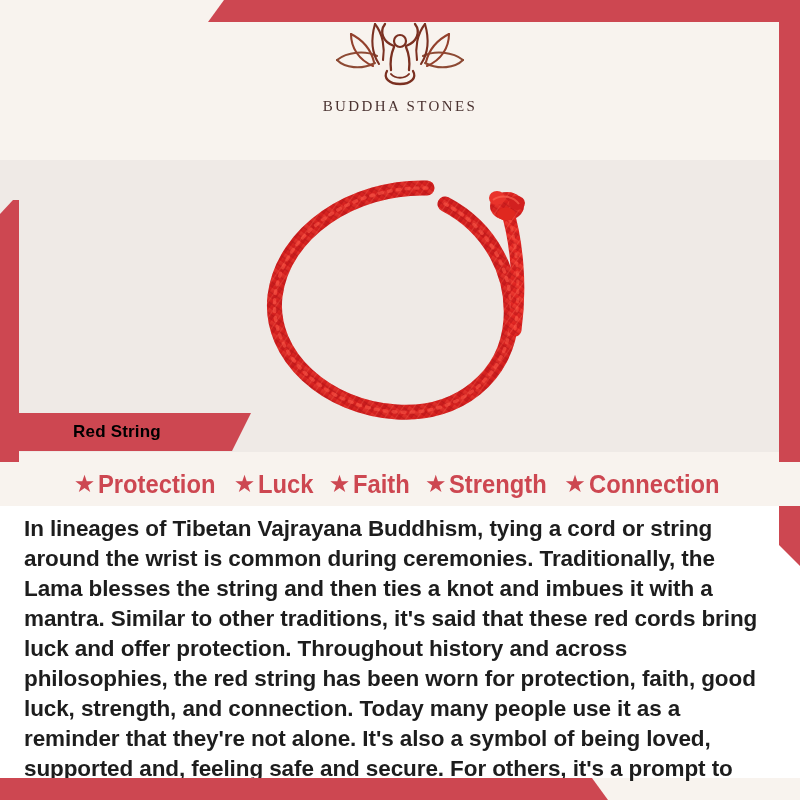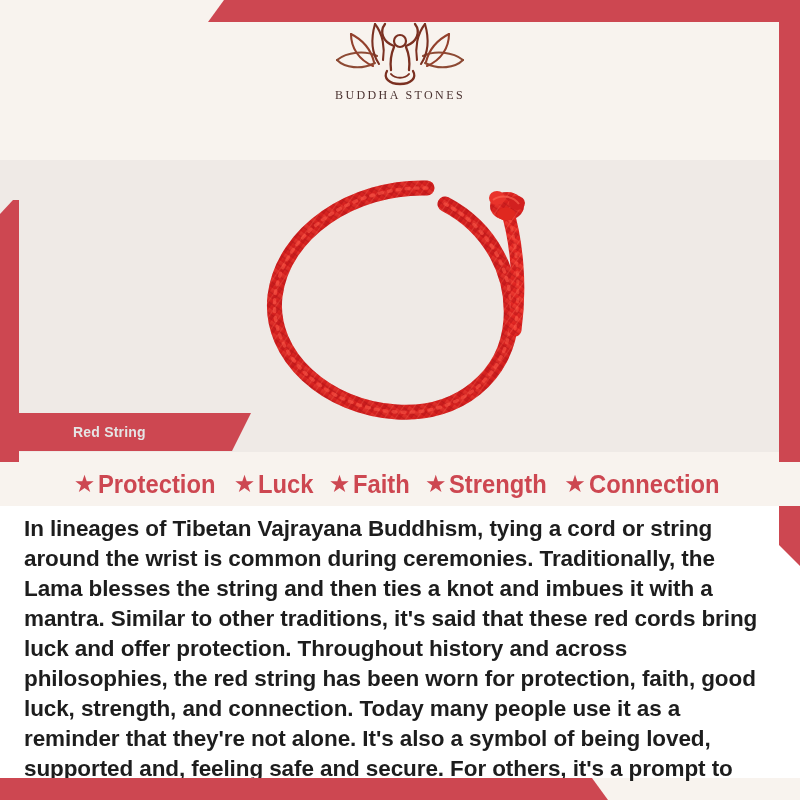--- a/index.html
+++ b/index.html
@@ -72,23 +72,23 @@
     width: 800px;
     text-align: center;
     z-index: 4;
   }
   .logo-mark {
     display: block;
     margin: 0 auto;
   }
   .logo-wordmark {
     display: block;
-    margin-top: 2px;
+    margin-top: 12px;
     font-family: "Liberation Serif", serif;
-    font-size: 12px;
+    font-size: 15px;
     letter-spacing: 2.4px;
     color: #4a3230;
     font-weight: 400;
   }
 
   
   .title-banner {
     position: absolute;
     top: 104px;
     left: 152px;
@@ -135,22 +135,22 @@
     width: 232px;
     background: #cd4751;
     clip-path: polygon(0 0, 232px 0, 213px 38px, 0 38px);
     display: flex;
     align-items: center;
     z-index: 5;
   }
   .ribbon-text {
     font-family: "Liberation Sans Narrow", "Liberation Sans", sans-serif;
     font-weight: bold;
-    font-size: 14px;
-    color: #e5e5e5;
+    font-size: 17px;
+    color: #000000;
     padding-left: 54px;
     letter-spacing: 0.2px;
     white-space: nowrap;
   }
 
   
   .benefits-row {
     position: absolute;
     top: 462px;
     left: 0;

